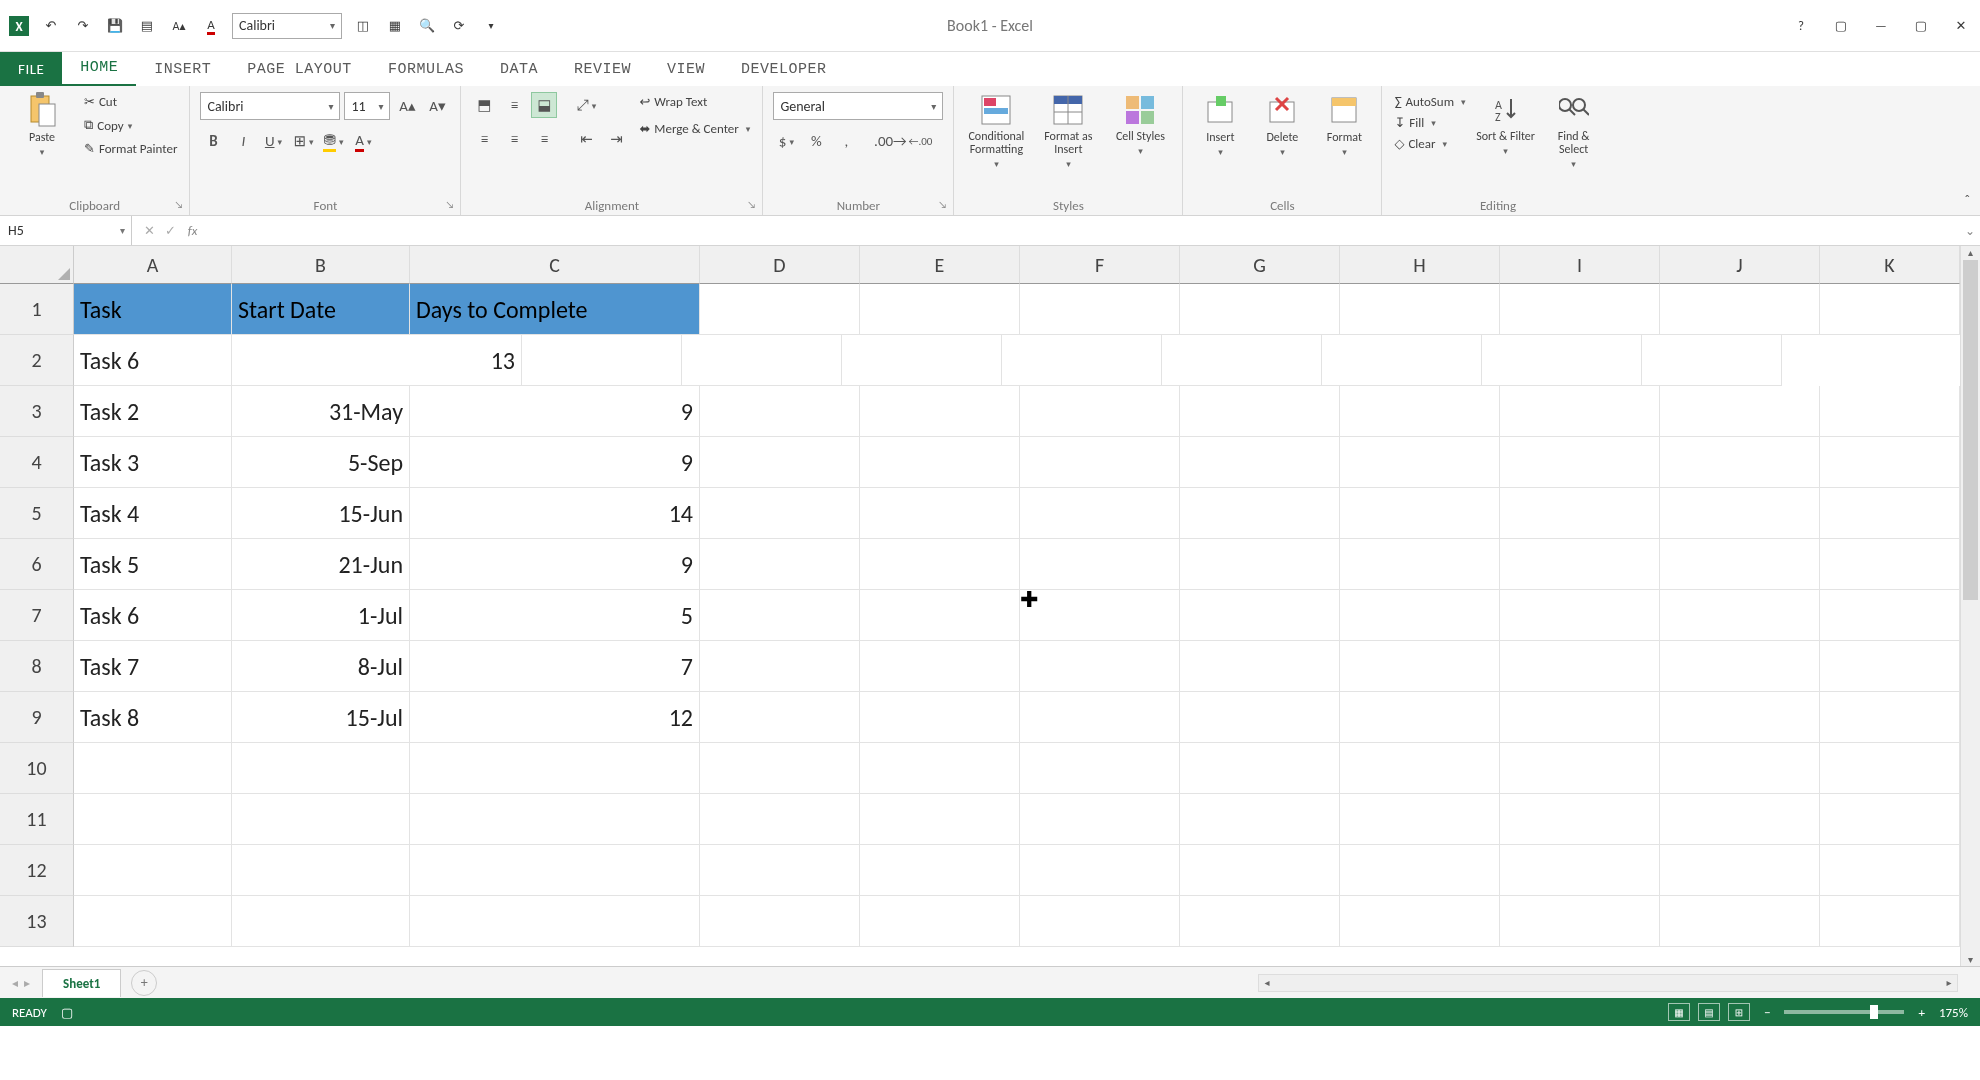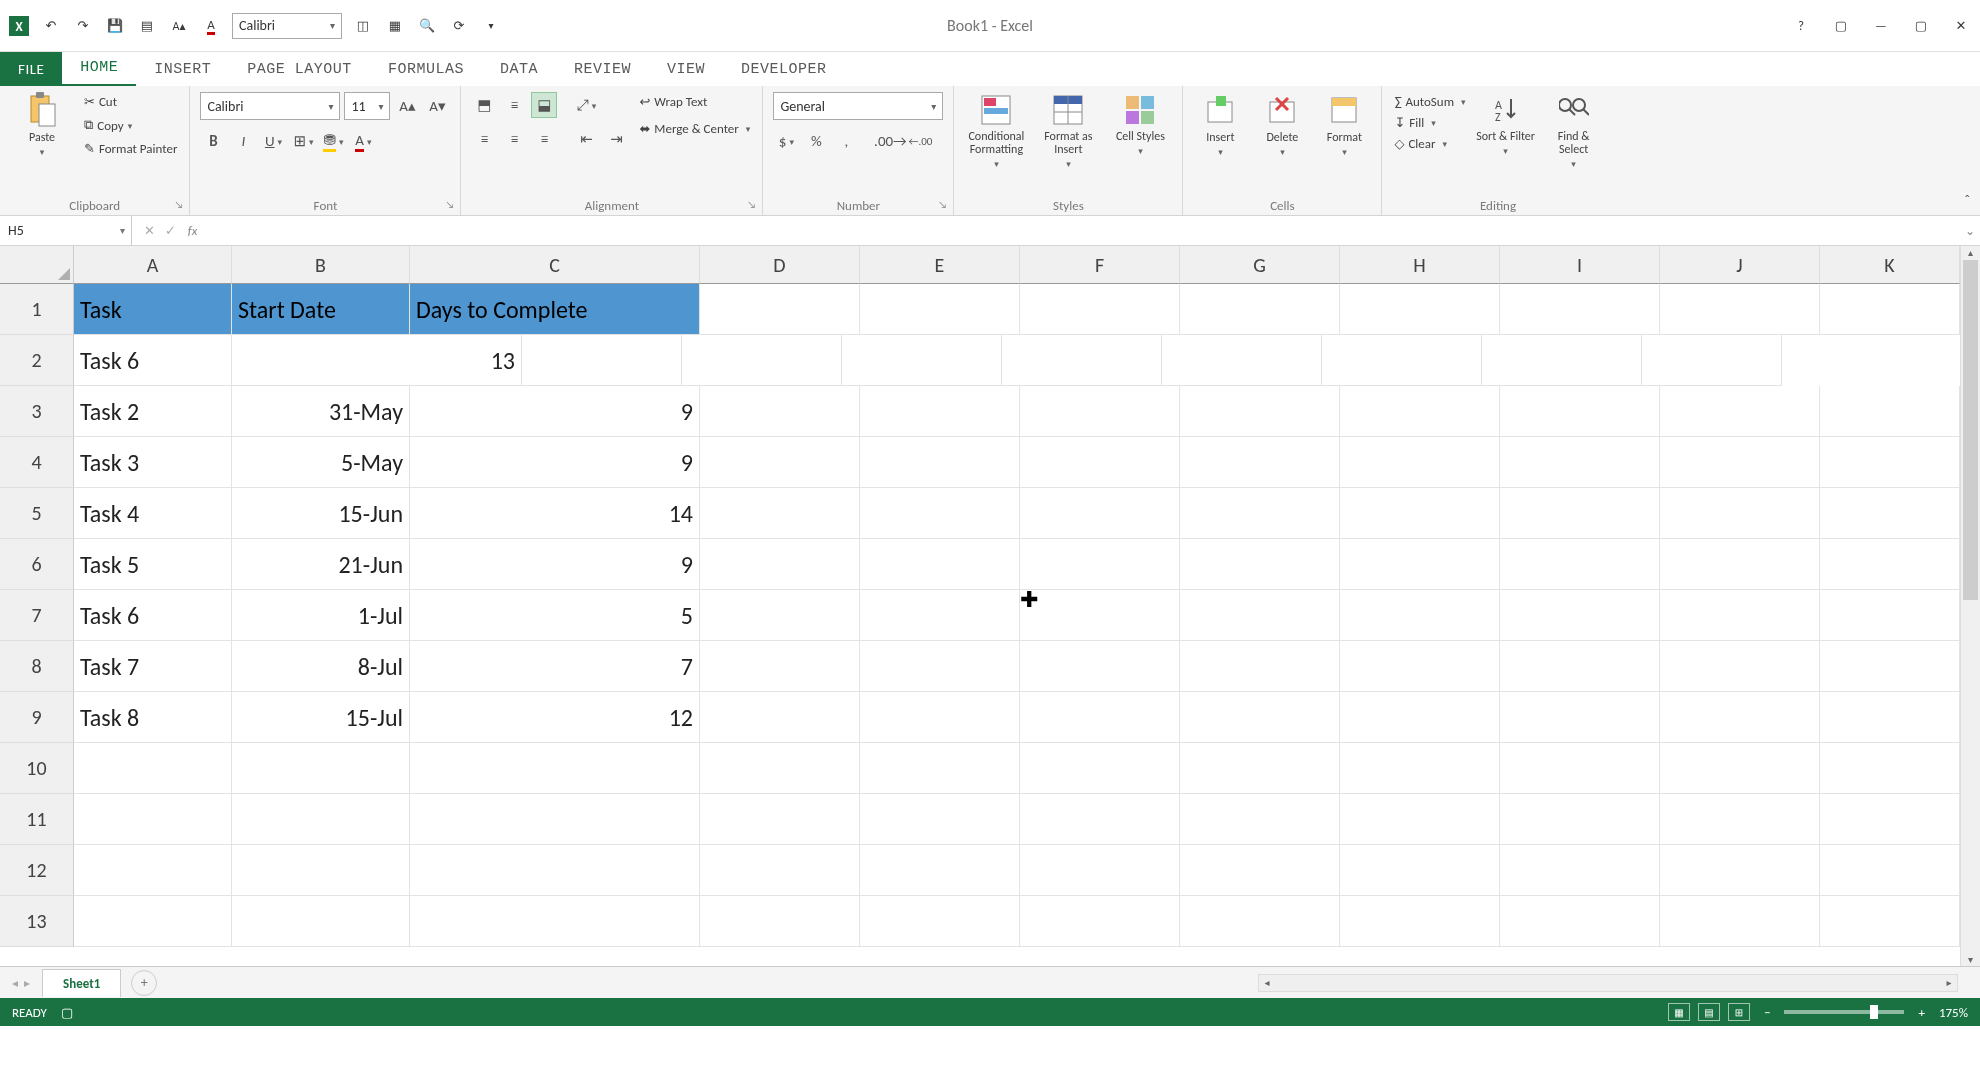--- a/index.html
+++ b/index.html
@@ -462,21 +462,21 @@
           <div class="cell" style="width: 160px;"></div>
           <div class="cell" style="width: 160px;"></div>
           <div class="cell" style="width: 160px;"></div>
           <div class="cell" style="width: 160px;"></div>
           <div class="cell" style="width: 160px;"></div>
           <div class="cell" style="width: 160px;"></div>
           <div class="cell" style="width: 140px;"></div>
         </div>
         <div class="cellrow">
           <div class="cell" style="width: 158px;">Task 3</div>
-          <div class="cell right" style="width: 178px;">5-May</div>
+          <div class="cell right" style="width: 178px;">5-Sep</div>
           <div class="cell right" style="width: 290px;">9</div>
           <div class="cell" style="width: 160px;"></div>
           <div class="cell" style="width: 160px;"></div>
           <div class="cell" style="width: 160px;"></div>
           <div class="cell" style="width: 160px;"></div>
           <div class="cell" style="width: 160px;"></div>
           <div class="cell" style="width: 160px;"></div>
           <div class="cell" style="width: 160px;"></div>
           <div class="cell" style="width: 140px;"></div>
         </div>

